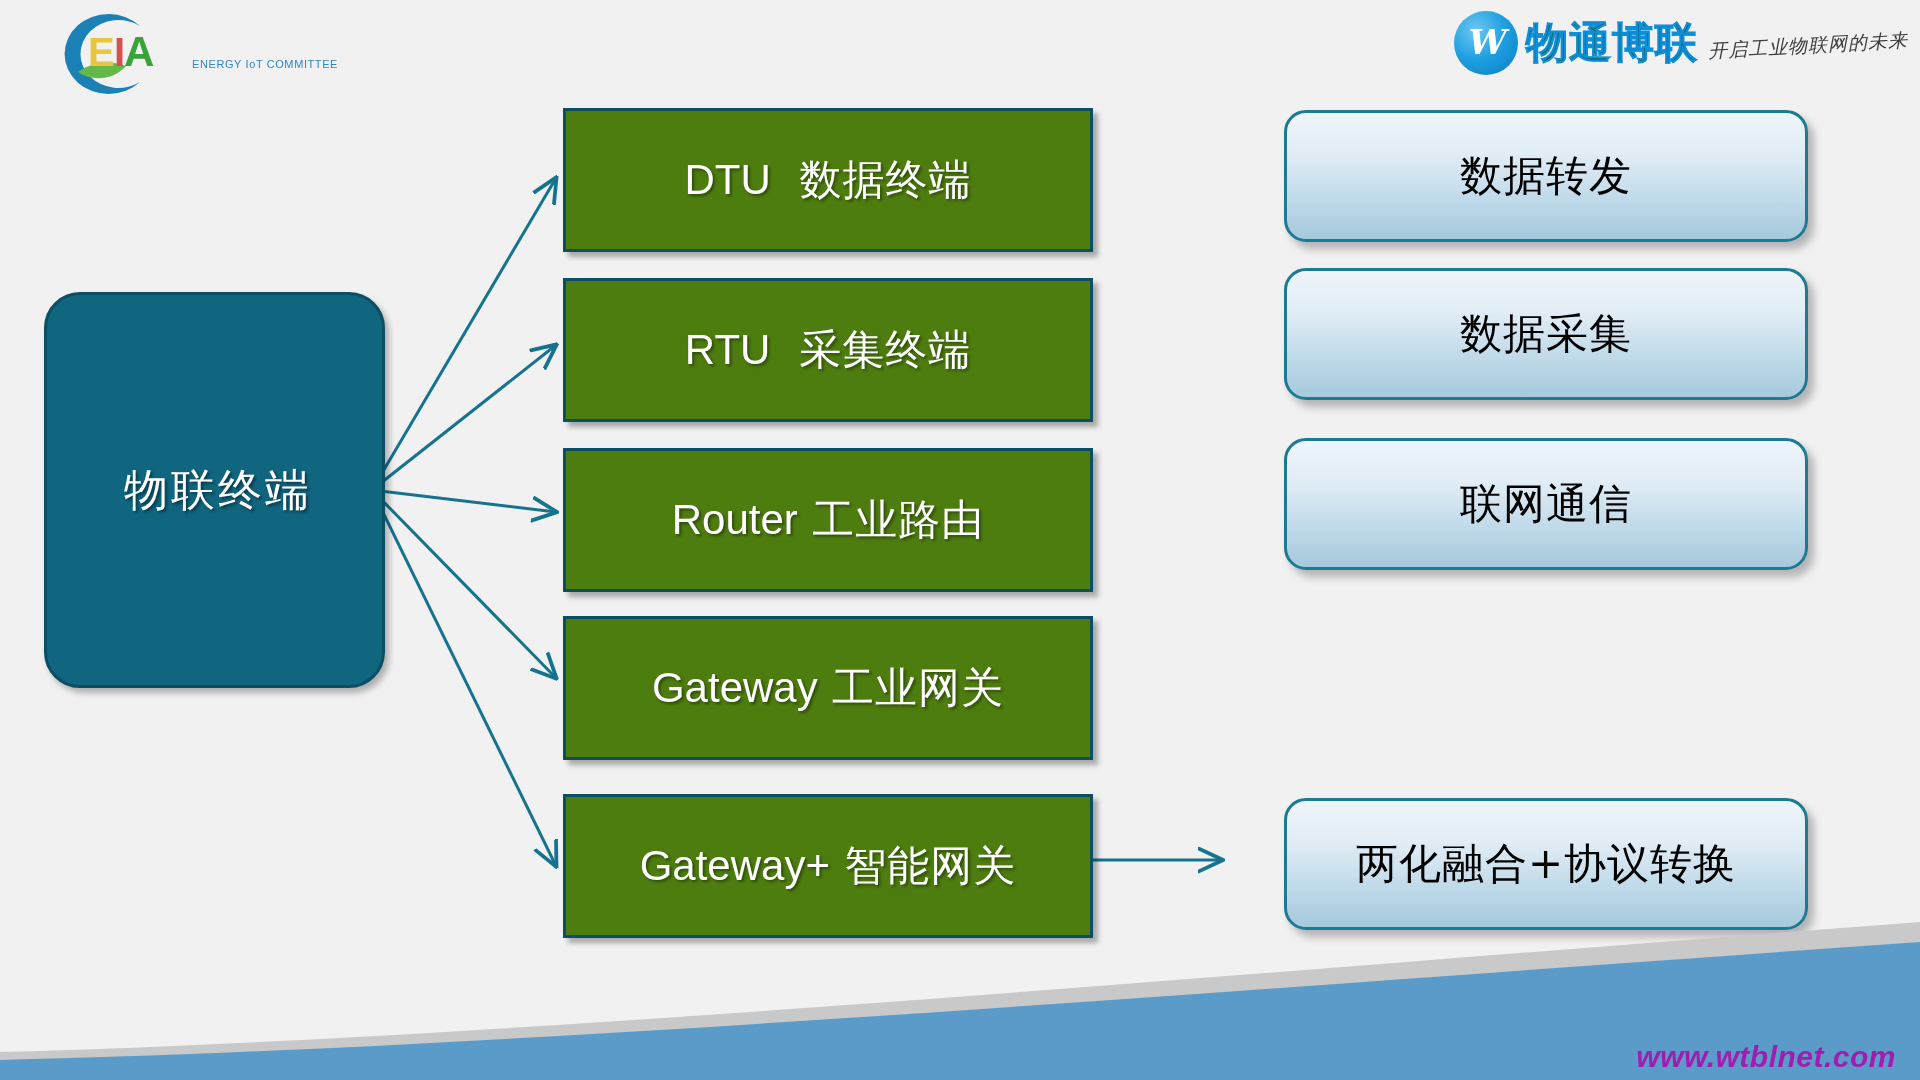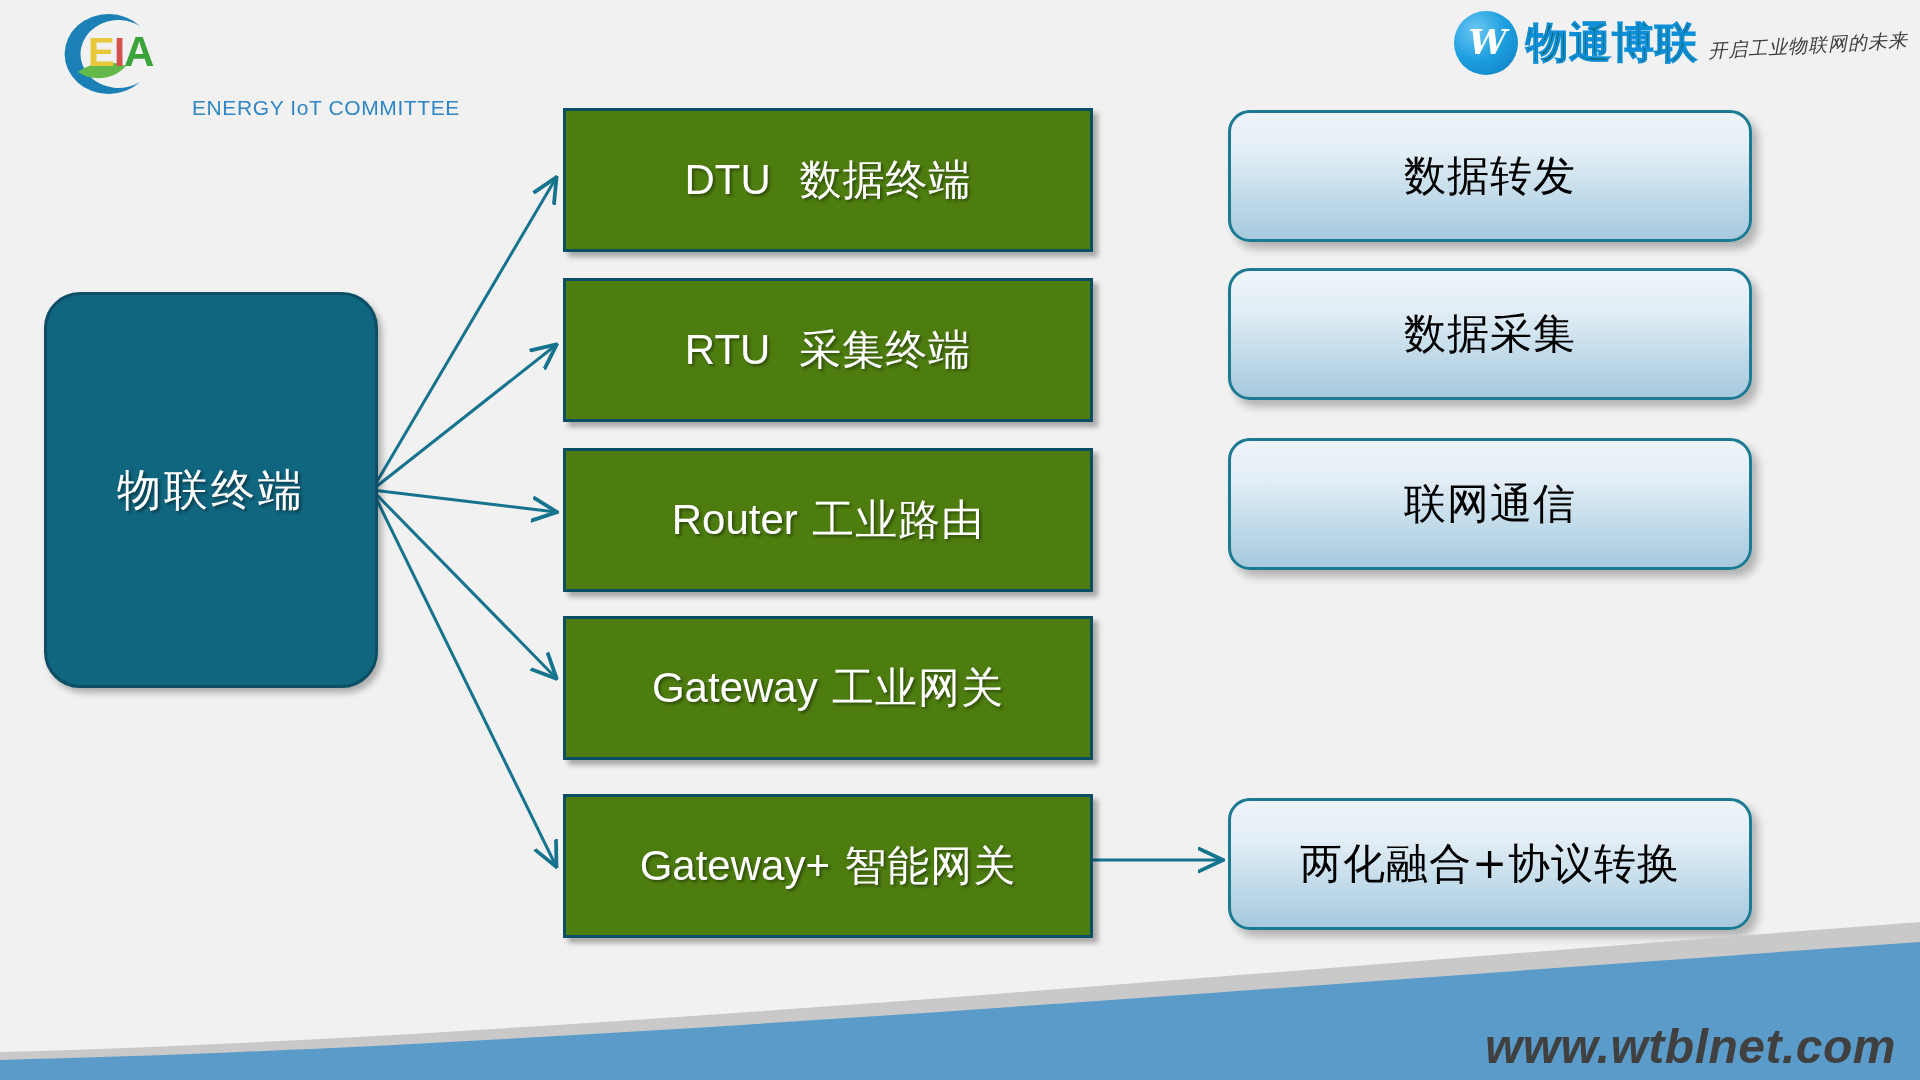--- a/index.html
+++ b/index.html
@@ -37,25 +37,24 @@
     font-weight: bold;
     color: #0d7a3f;
     letter-spacing: 1px;
     white-space: nowrap;
     font-family: "DejaVu Sans", "Liberation Sans", sans-serif;
   }
   #eia-logo .eia-en {
     position: absolute;
     left: 148px;
     top: 48px;
-    font-size: 21px;
+    font-size: 11px;
     color: #2f86c5;
     letter-spacing: 0.6px;
     white-space: nowrap;
-    margin-top: 38px;
   }
 
   
   #wtb-logo {
     position: absolute;
     right: 12px;
     top: 6px;
     height: 74px;
     display: flex;
     align-items: center;
@@ -118,20 +117,21 @@
     top: 292px;
     width: 328px;
     height: 390px;
     background: #10657f;
     border: 3px solid #0c4f64;
     border-radius: 36px;
     box-shadow: 4px 5px 6px rgba(0,0,0,0.28);
     display: flex;
     align-items: center;
     justify-content: center;
+    padding-left: 7px;
   }
   #source-node .label {
     font-family: "DejaVu Serif", "Liberation Serif", serif;
     font-size: 44px;
     color: #ffffff;
     letter-spacing: 3px;
     text-shadow: 2px 2px 3px rgba(0,0,0,0.45);
   }
 
   
@@ -156,21 +156,21 @@
     text-shadow: 2px 2px 3px rgba(0,0,0,0.4);
   }
   .device-box .label .lat {
     font-family: "Liberation Sans", "DejaVu Sans", sans-serif;
     letter-spacing: 0;
   }
 
   
   .func-box {
     position: absolute;
-    left: 1228px;
+    left: 1284px;
     width: 518px;
     height: 126px;
     border: 3px solid #1d7a93;
     border-radius: 22px;
     background: linear-gradient(to bottom, #eef5fa 0%, #e2edf5 32%, #bcd8e8 72%, #a7c9dd 100%);
     box-shadow: 6px 7px 8px rgba(0,0,0,0.26);
     display: flex;
     align-items: center;
     justify-content: center;
   }
@@ -189,24 +189,24 @@
     bottom: 0;
     width: 1920px;
     height: 160px;
     pointer-events: none;
   }
   #footer-url {
     position: absolute;
     right: 24px;
     bottom: 6px;
     font-family: "Liberation Sans", "DejaVu Sans", sans-serif;
-    font-size: 48px;
+    font-size: 30px;
     font-weight: bold;
     font-style: italic;
-    color: #404040;
+    color: #a21caf;
     letter-spacing: 0.5px;
     white-space: nowrap;
   }
 </style>
 </head>
 <body>
 
 <div id="slide">
 
   <div id="eia-logo">

